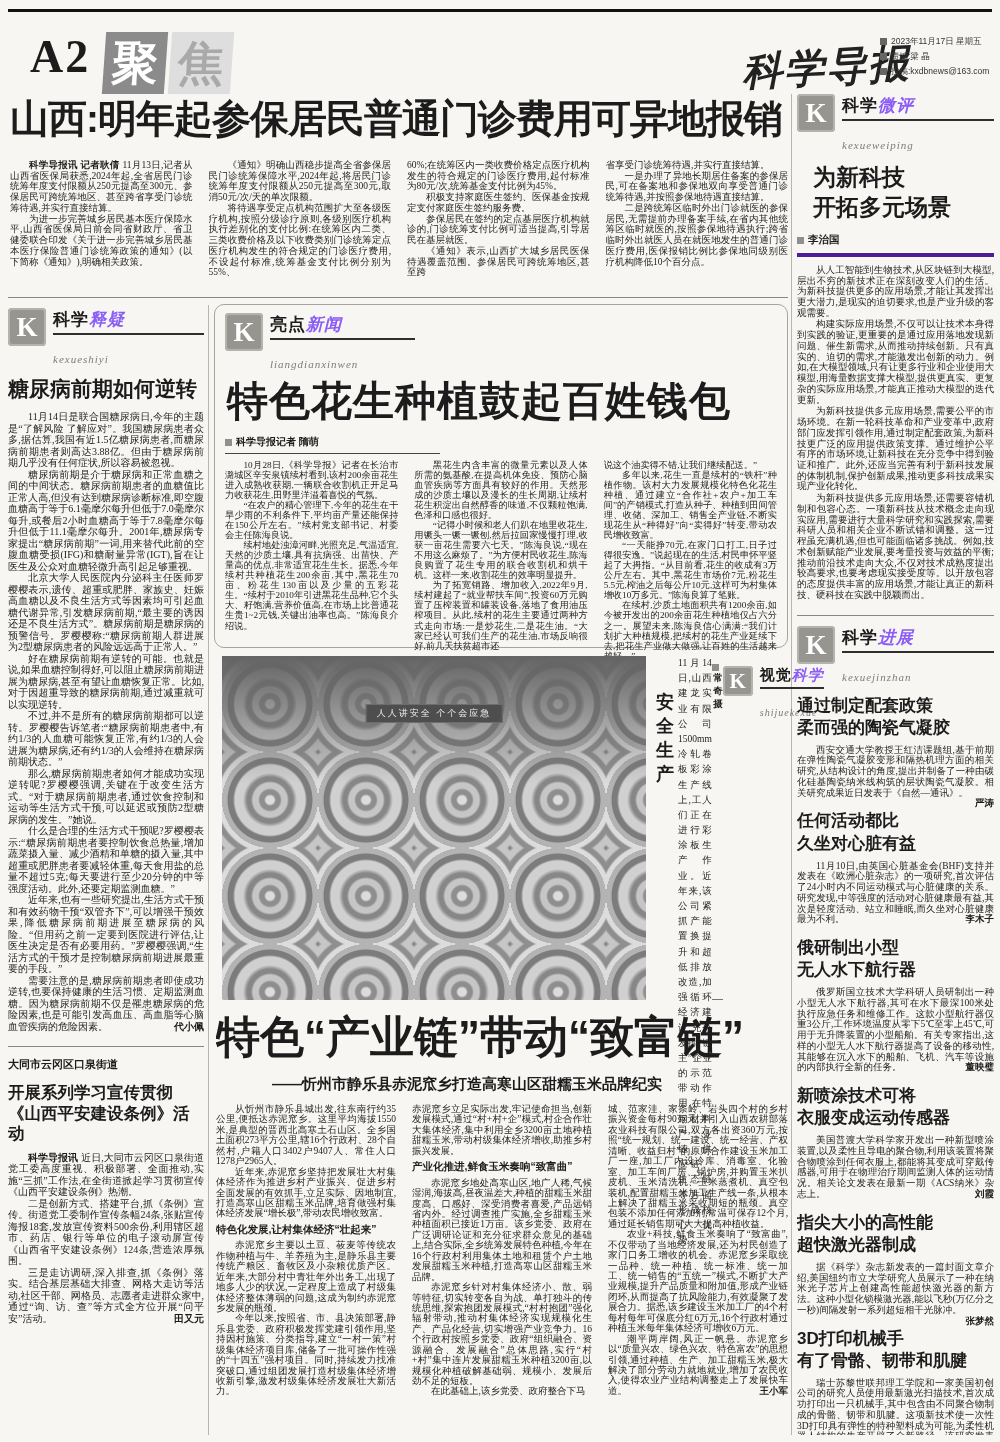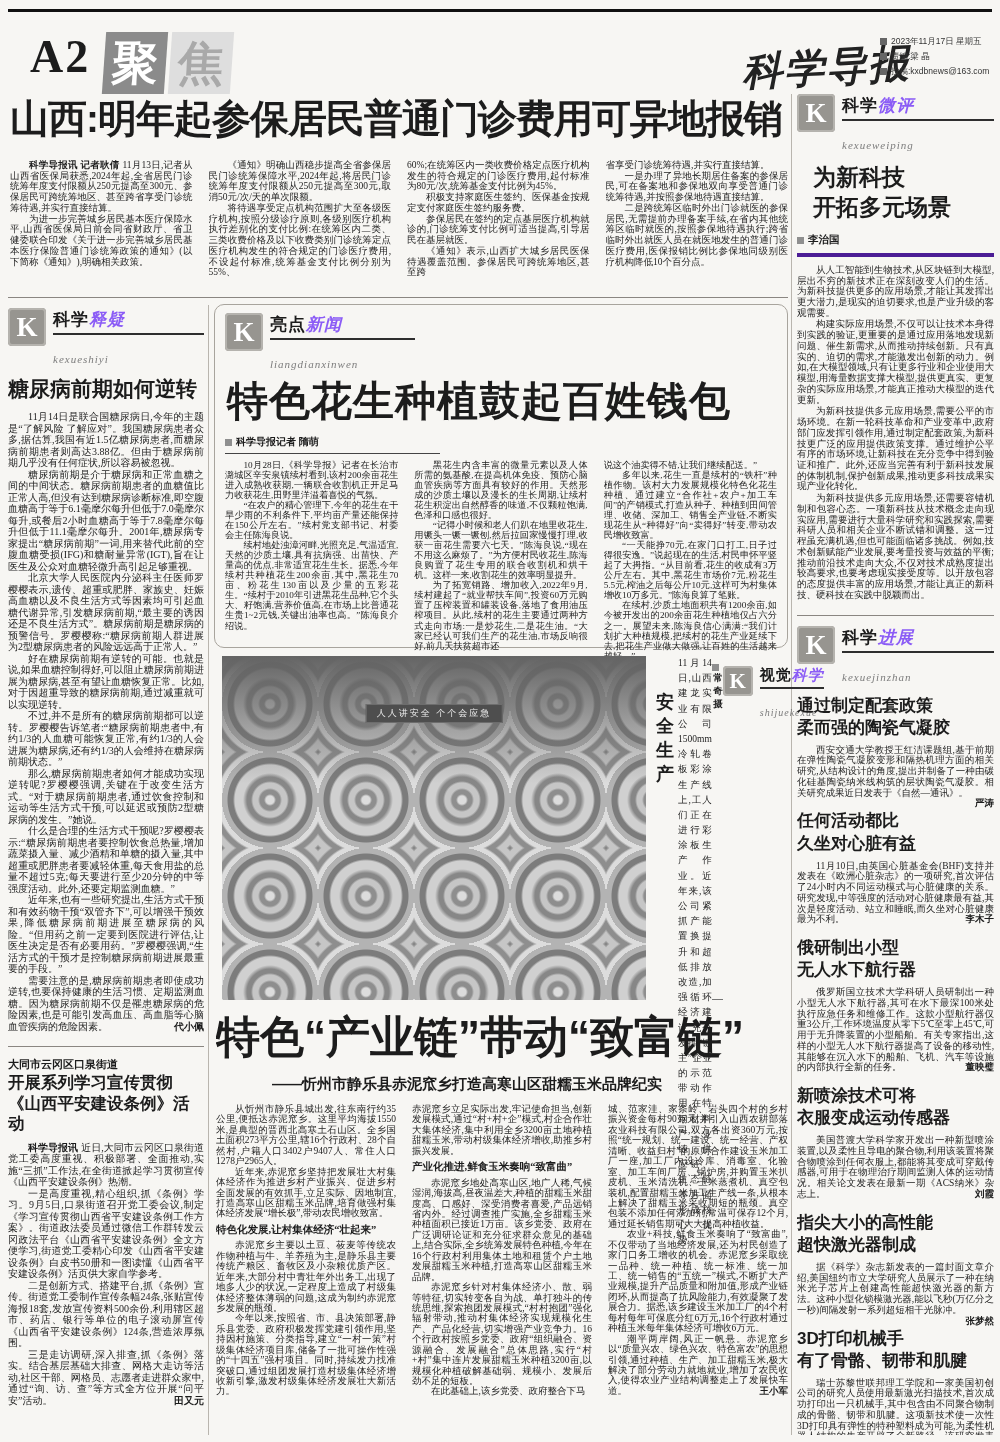--- a/index.html
+++ b/index.html
@@ -58,25 +58,25 @@
   .cap-title{font-size:18px;font-weight:bold;letter-spacing:4px;text-align:center;margin:34px 0 40px}
   .cap-text{font-size:9.5px;line-height:1.6;text-align:justify}
   .credit-row{font-size:9.5px;font-weight:bold;text-align:right;margin-top:6px;
               border-bottom:1px solid #777;padding-bottom:8px}
   .minilogo .kbox{width:30px;height:30px;line-height:30px;font-size:21px}
   .minilogo .top{font-size:15px}
   .minilogo .pinyin{font-size:10px}
   
   .h-chain{font-size:44px;font-weight:900;letter-spacing:0;white-space:nowrap}
   .sub-chain{font-size:15px;font-weight:bold;font-family:"Liberation Sans",sans-serif;margin:8px 0 10px 56px}
-  .subhead{font-size:10.5px;font-weight:bold;font-family:Liberation Serif, serif;margin:5px 0;text-indent:0}
+  .subhead{font-size:10.5px;font-weight:bold;font-family:Liberation Sans, sans-serif;margin:5px 0;text-indent:0}
   
   .h-left{font-size:21px;font-weight:900;letter-spacing:0;margin:10px 0 8px;white-space:nowrap}
   .left-body{font-size:10px;line-height:1.15;text-align:justify}
-  .kicker{font-size:11px;font-weight:bold;font-family:Liberation Serif, serif;margin-bottom:0}
+  .kicker{font-size:11px;font-weight:bold;font-family:Liberation Serif, serif;margin-bottom:10px}
   .h-small{font-size:16.5px;font-weight:900;line-height:1.25;margin:0 0 8px}
   
   .h-right{font-size:23px;font-weight:900;line-height:1.3;margin:12px 16px 10px;white-space:nowrap}
   .author-row{font-size:10.5px;font-weight:bold;font-family:"Liberation Sans",sans-serif;
               border-bottom:4px solid #4c1d95;padding-bottom:6px;margin-bottom:8px}
   .wp-body p{margin:0 0 1px}
   .jz-title{font-size:17px;font-weight:900;line-height:1.3;margin:12px 0 6px;white-space:nowrap}
   .jz-text{margin-bottom:4px}
   .divgap{margin:14px 0 10px}
 </style>
@@ -147,21 +147,20 @@
       <p class="p">近年来,也有一些研究提出,生活方式干预和有效药物干预“双管齐下”,可以增强干预效果,降低糖尿病前期进展至糖尿病的风险。“但用药之前一定要到医院进行评估,让医生决定是否有必要用药。”罗樱樱强调,“生活方式的干预才是控制糖尿病前期进展最重要的手段。”</p>
       <p class="p"><span>需要注意的是,糖尿病前期患者即使成功逆转,也要保持健康的生活习惯、定期监测血糖。因为糖尿病前期不仅是罹患糖尿病的危险因素,也是可能引发高血压、高血脂等心脑血管疾病的危险因素。</span><span class="auth">代小佩</span></p>
     </div>
     <div class="hline divgap"></div>
 
     <div>
       <div class="kicker">大同市云冈区口泉街道</div>
       <div class="h-small sans"><span>开展系列学习宣传贯彻</span><br><span>《山西平安建设条例》活动</span></div>
       <div class="left-body">
         <p class="p"><b class="byl">科学导报讯</b><span>近日,大同市云冈区口泉街道党工委高度重视、积极部署、全面推动,实施“三抓”工作法,在全街道掀起学习贯彻宣传《山西平安建设条例》热潮。</span></p>
-        <p class="p">一是高度重视,精心组织,抓《条例》学习。9月5日,口泉街道召开党工委会议,制定《学习宣传贯彻山西省平安建设条例工作方案》。街道政法委员通过微信工作群转发云冈政法平台《山西省平安建设条例》全文方便学习,街道党工委精心印发《山西省平安建设条例》白皮书50册和一图读懂《山西省平安建设条例》活页供大家自学参考。</p>
         <p class="p">二是创新方式、搭建平台,抓《条例》宣传。街道党工委制作宣传条幅24条,张贴宣传海报18套,发放宣传资料500余份,利用辖区超市、药店、银行等单位的电子滚动屏宣传《山西省平安建设条例》124条,营造浓厚氛围。</p>
         <p class="p"><span>三是走访调研,深入排查,抓《条例》落实。结合基层基础大排查、网格大走访等活动,社区干部、网格员、志愿者走进群众家中,通过“询、访、查”等方式全方位开展“问平安”活动。</span><span class="auth">田又元</span></p>
       </div>
     </div>
   </div>
 
   <div class="abs cbox" style="left:214px;top:304px;width:574px;height:344px">
     <div class="seclogo" style="width:190px">
       <span class="kbox">K</span>
       <span class="secname">

